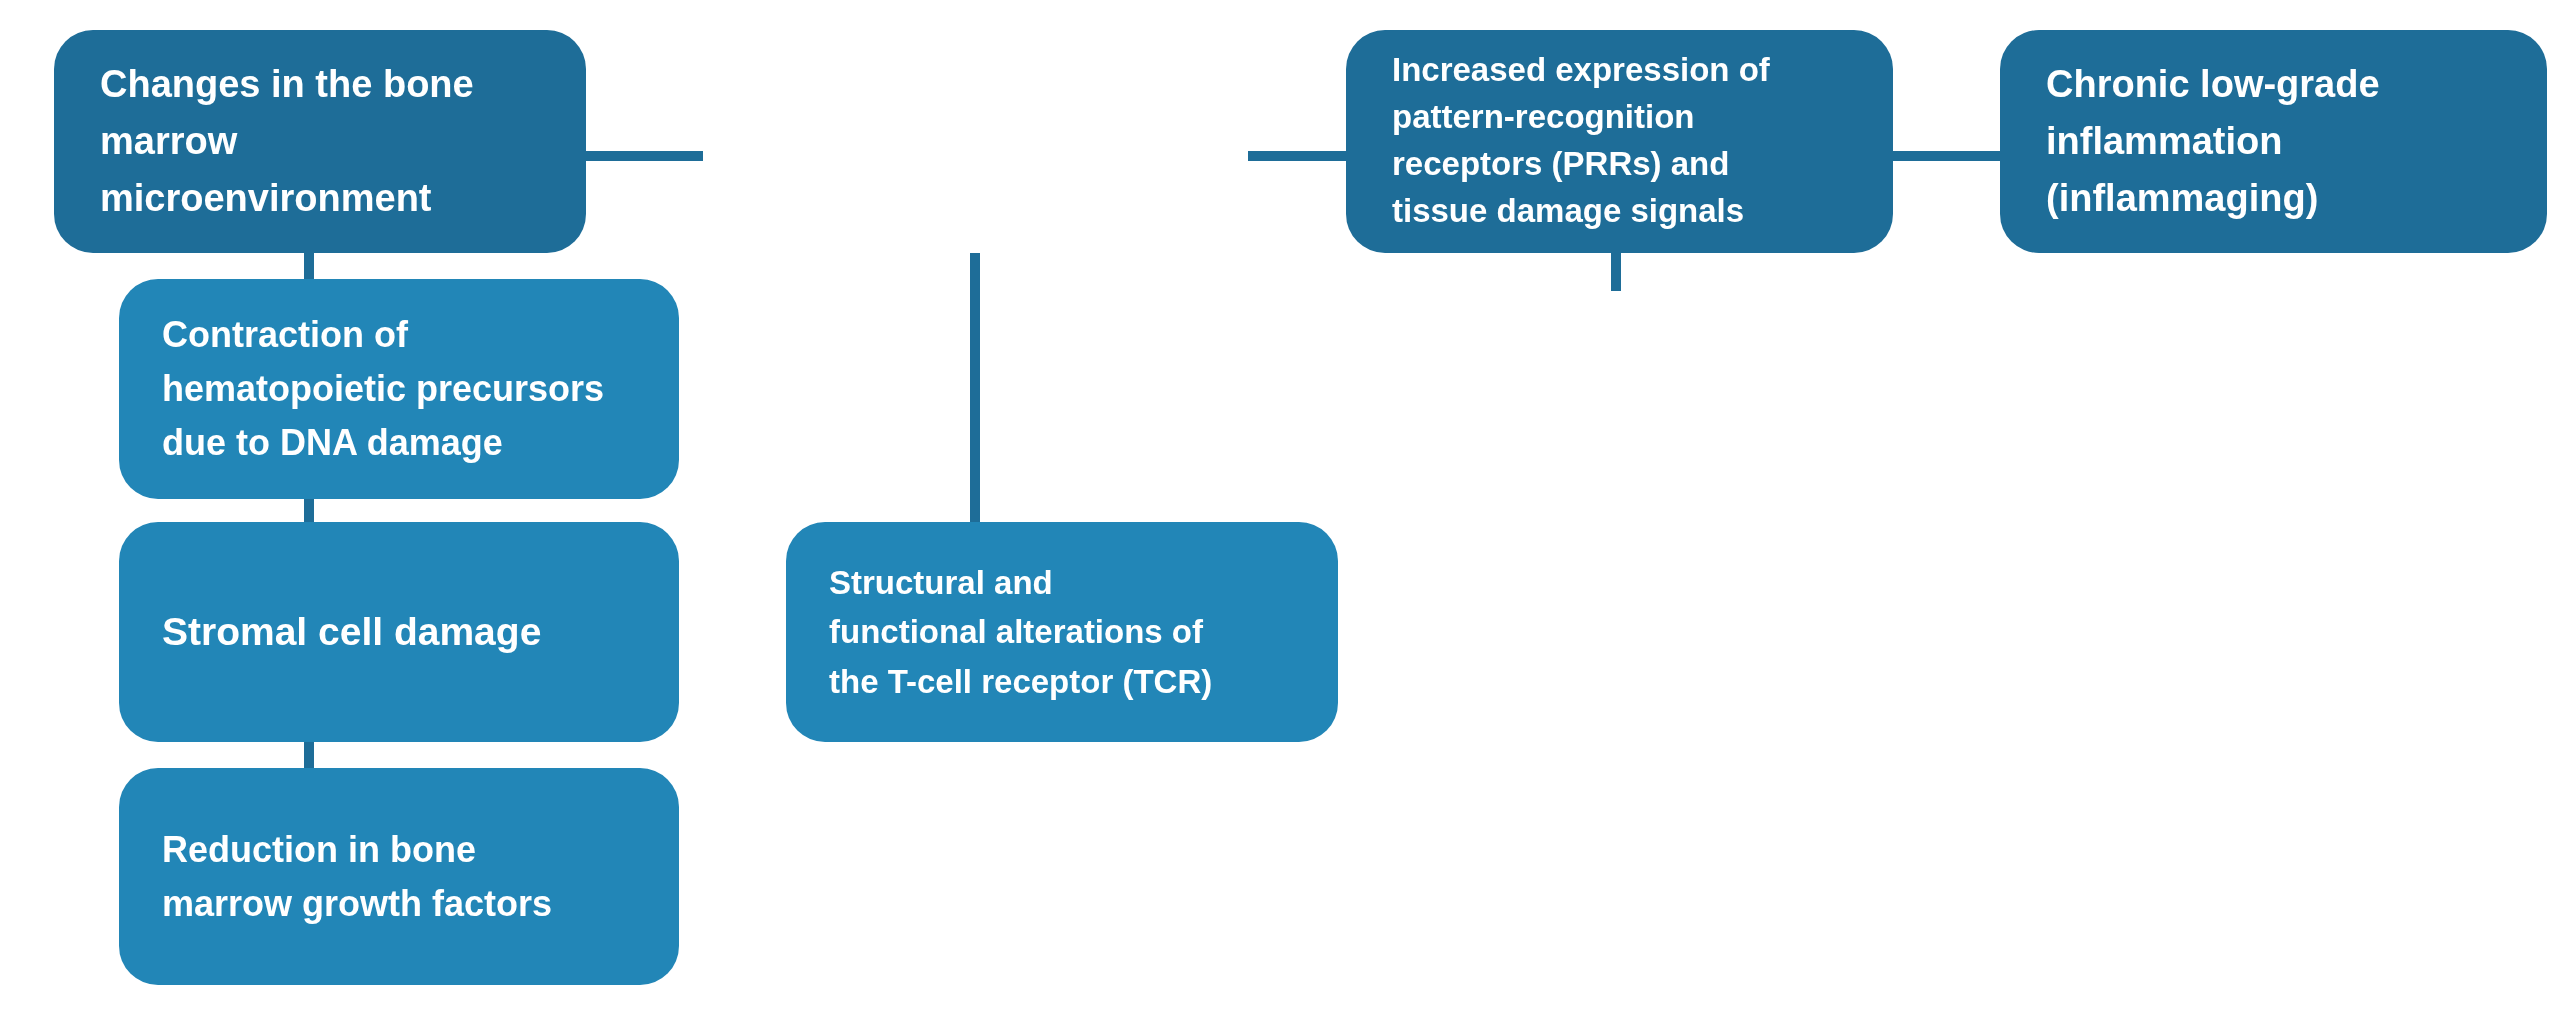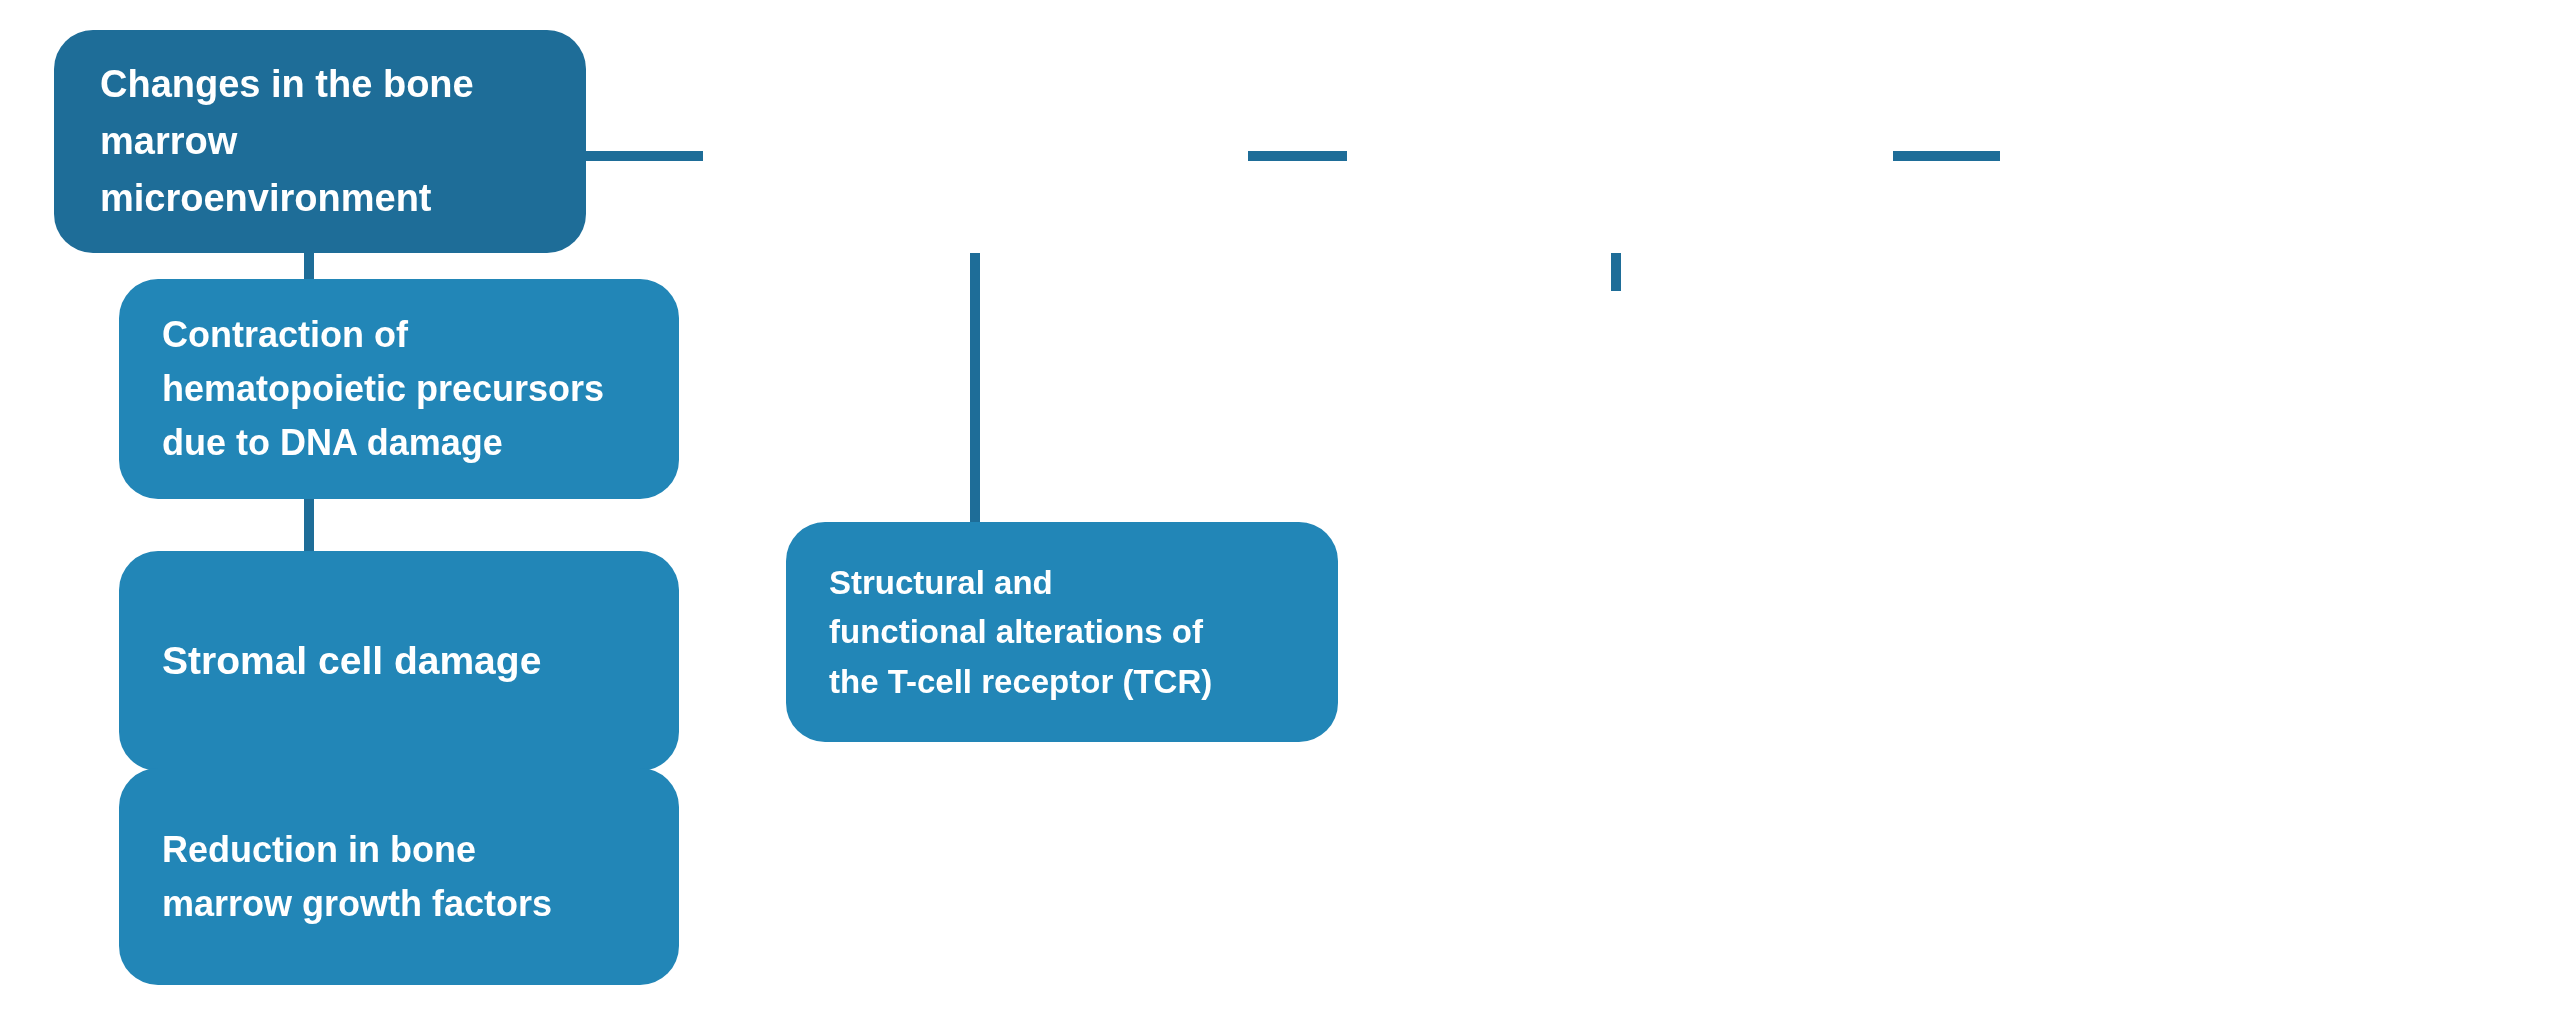--- a/index.html
+++ b/index.html
@@ -31,21 +31,21 @@
     padding:0 46px;
   }
   .child{
     background:#2286B7;
     font-size:36px;
     line-height:1.5;
     padding:0 43px;
   }
   .fs40{font-size:33px;line-height:1.42;}
   .fs40b{font-size:33px;line-height:1.5;}
-  .fs48{font-size:39px;line-height:1.2;margin-top:29px;}
+  .fs48{font-size:39px;line-height:1.2;}
   .hconn{
     position:absolute;
     top:151px;height:9.9px;
     background:#1E6D98;
     z-index:1;
   }
   .vconn{
     position:absolute;
     width:9.9px;
     background:#1E6D98;
@@ -82,16 +82,27 @@
     <span class="label">Reduction in bone
 marrow growth factors</span>
   </div>
 
   <div class="node child fs40b" style="left:786px;top:522px;width:552px;height:220px">
     <span class="label">Structural and
 functional alterations of
 the T-cell receptor (TCR)</span>
   </div>
 
+  <div class="node header fs40" style="left:1346px;top:29.6px;width:547px;height:223px">
+    <span class="label">Increased expression of
+pattern-recognition
+receptors (PRRs) and
+tissue damage signals</span>
+  </div>
 
+  <div class="node header" style="left:2000px;top:29.6px;width:547px;height:223px">
+    <span class="label">Chronic low-grade
+inflammation
+(inflammaging)</span>
+  </div>
 
 </div>
 
 
 </body></html>

